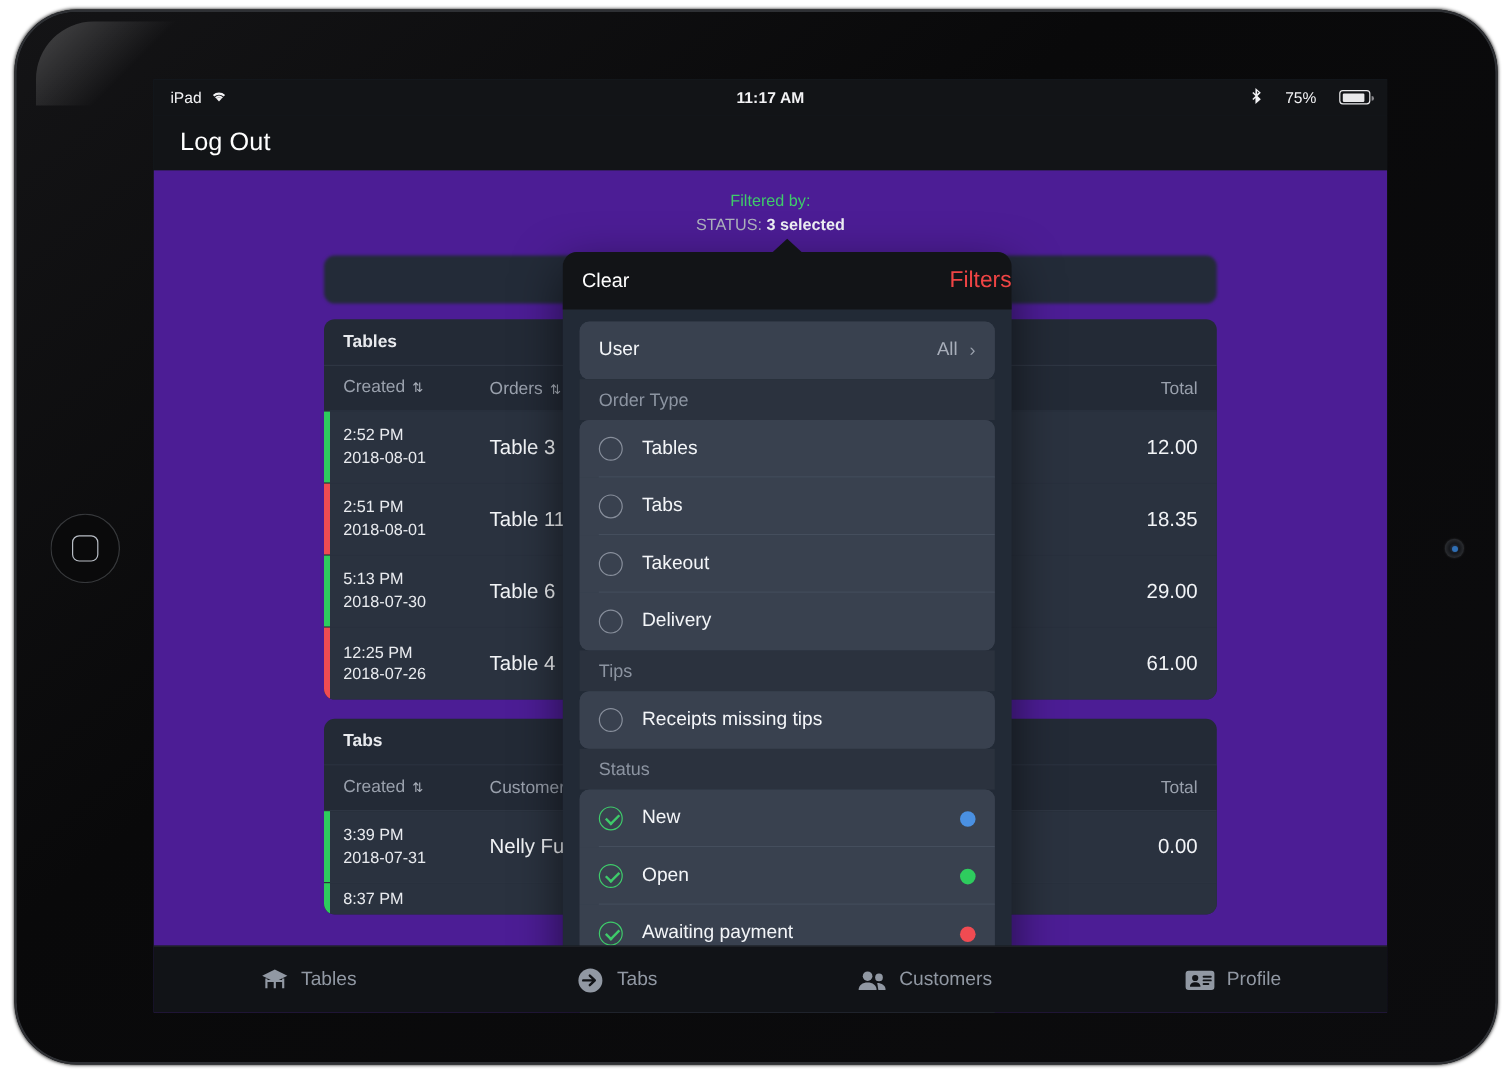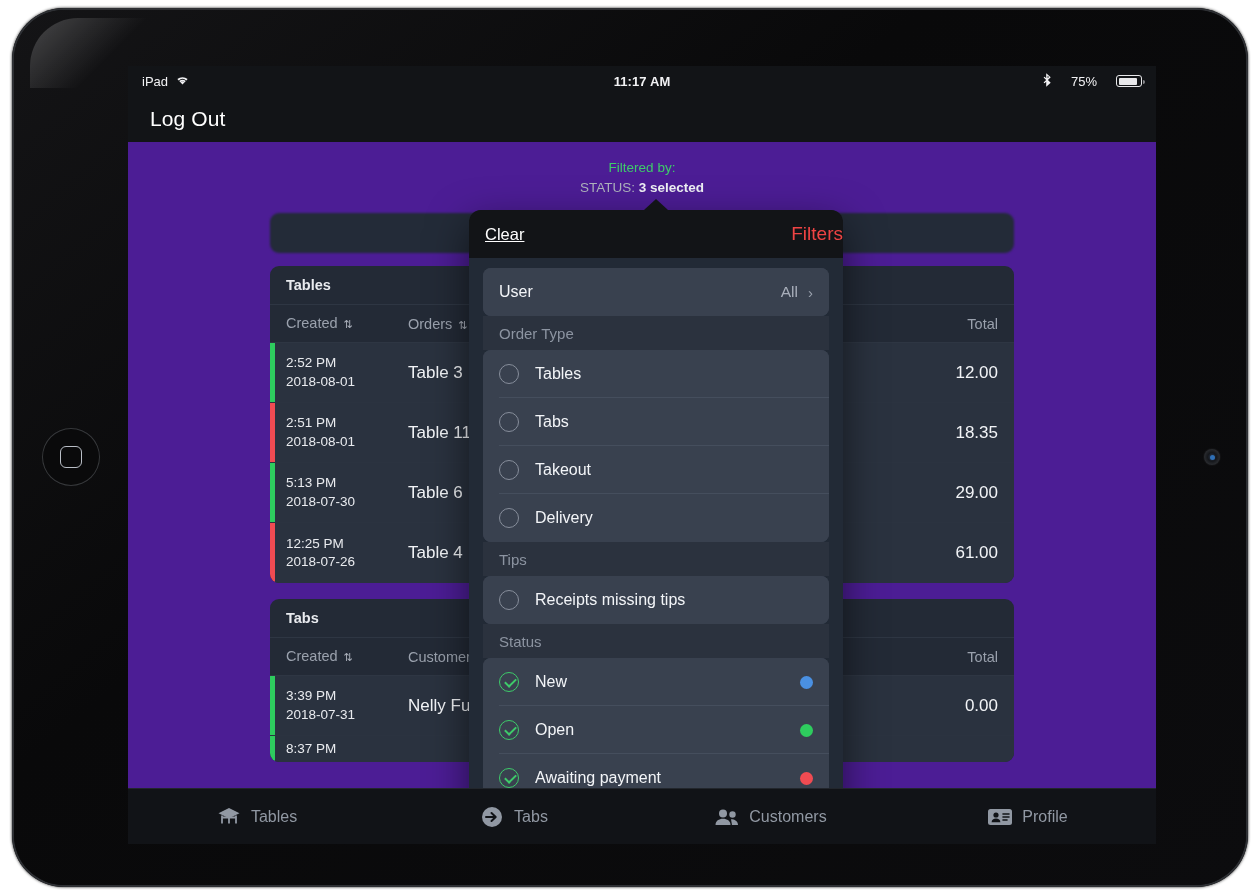--- a/index.html
+++ b/index.html
@@ -124,21 +124,21 @@
   .popover .pointer {
     position:absolute; top:-11px; left:50%; transform:translateX(-50%);
     width:0;height:0; border-left:12px solid transparent; border-right:12px solid transparent;
     border-bottom:11px solid #121417;
   }
   .pop-header {
     position:relative; height:48px; background:#121417;
     border-radius:12px 12px 0 0;
     display:flex; align-items:center; padding:0 16px;
   }
-  .pop-header .clear { color:#ffffff; font-size:16.5px; cursor:pointer;text-decoration:underline; }
+  .pop-header .clear { color:#ffffff; font-size:16.5px; cursor:pointer; }
   .pop-header .ptitle { position:absolute; left:0; right:0; text-align:right; color:#ef4444; font-size:19px; pointer-events:none; }
 
   .pop-body { padding:10px 14px 14px; }
   .group { background:#39414f; border-radius:8px; overflow:hidden; }
 
   .row {
     display:flex; align-items:center; min-height:48px;
     padding:0 16px; color:#f3f5f8; font-size:16px;
     background:#39414f; cursor:pointer; position:relative;
   }

